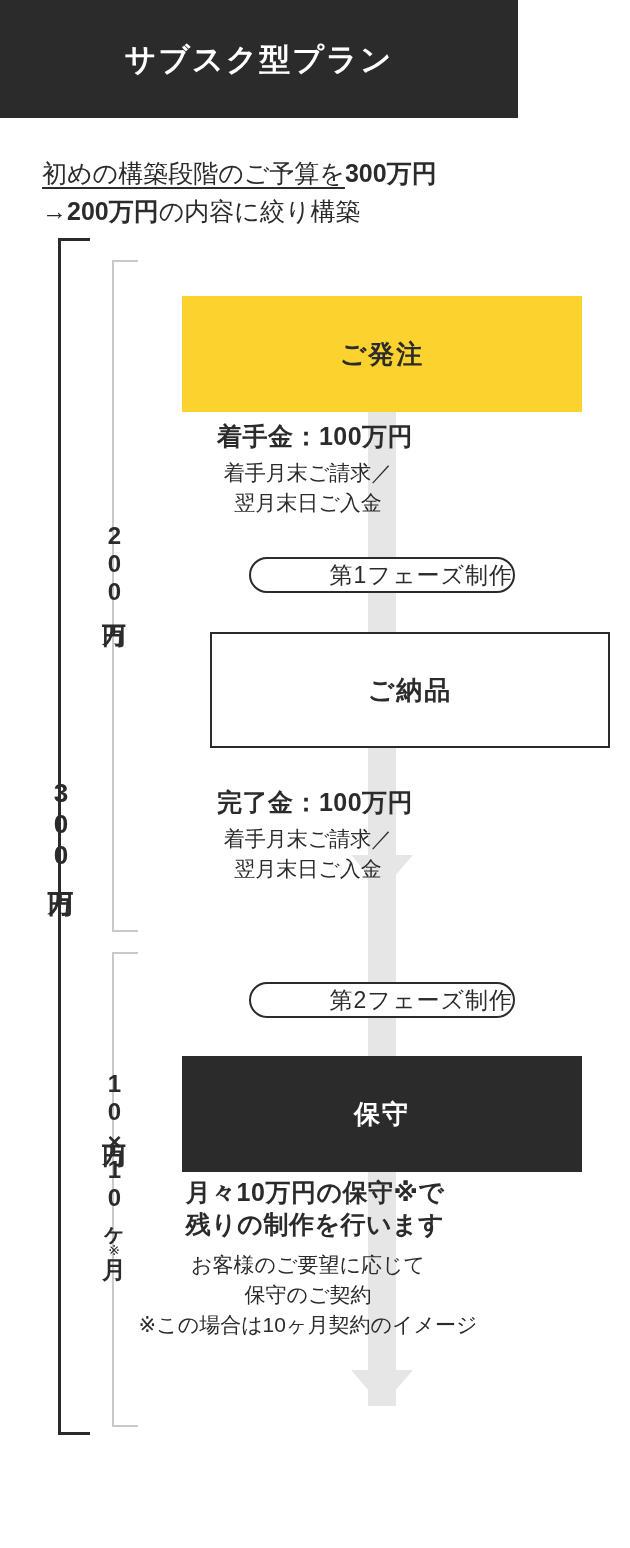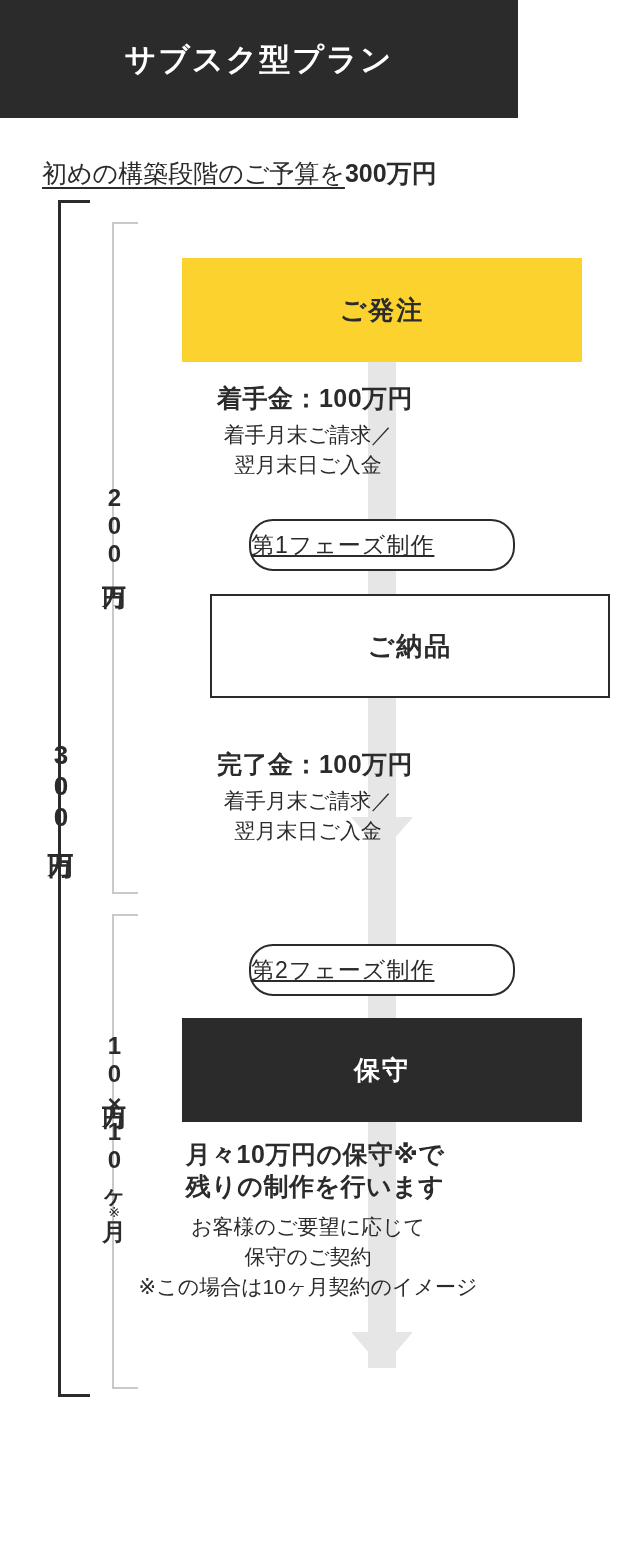--- a/index.html
+++ b/index.html
@@ -145,21 +145,21 @@
     z-index: 0;
   }
   .arrow-head-1 { top: 625px; }
   .arrow-head-2 { top: 1140px; }
 
   
   .flow-box {
     position: absolute;
     left: 182px;
     width: 400px;
-    height: 104px;
+    height: 116px;
     box-sizing: border-box;
     display: flex;
     align-items: center;
     justify-content: center;
     z-index: 2;
   }
   .flow-box .box-label {
     font-size: 26px;
     font-weight: 700;
     letter-spacing: 2px;
@@ -181,30 +181,29 @@
     top: 826px;
     background: #2b2b2b;
   }
   .box-maintenance .box-label { color: #ffffff; }
 
   
   .phase-pill {
     position: absolute;
     left: 249px;
     width: 266px;
-    height: 52px;
+    height: 36px;
     box-sizing: border-box;
     border: 2px solid #2b2b2b;
     border-radius: 24px;
     background: #ffffff;
     display: flex;
     align-items: center;
-    justify-content: flex-start;
+    justify-content: flex-end;
     z-index: 2;
-    text-decoration: underline;
   }
   .phase-pill span {
     font-size: 23px;
     font-weight: 500;
     letter-spacing: 1px;
     line-height: 1;
     color: #2b2b2b;
   }
   .pill-1 { top: 327px; }
   .pill-2 { top: 752px; }
@@ -239,20 +238,21 @@
 </style>
 </head>
 <body>
 
 <div class="header-bar">
   <div class="header-title">サブスク型プラン</div>
 </div>
 
 <div class="intro">
   <div class="intro-line"><span class="u">初めの構築段階のご予算を</span><span class="b">300万円</span></div>
+  <div class="intro-line"><span class="b">→</span><span class="b">200万円</span><span>の内容に絞り構築</span></div>
 </div>
 
 <div class="diagram">
 
   <div class="bracket bracket-outer"></div>
   <div class="bracket bracket-inner bracket-inner-1"></div>
   <div class="bracket bracket-inner bracket-inner-2"></div>
 
   <div class="bracket-label label-300">300万円</div>
   <div class="bracket-label label-200">200万円</div>

